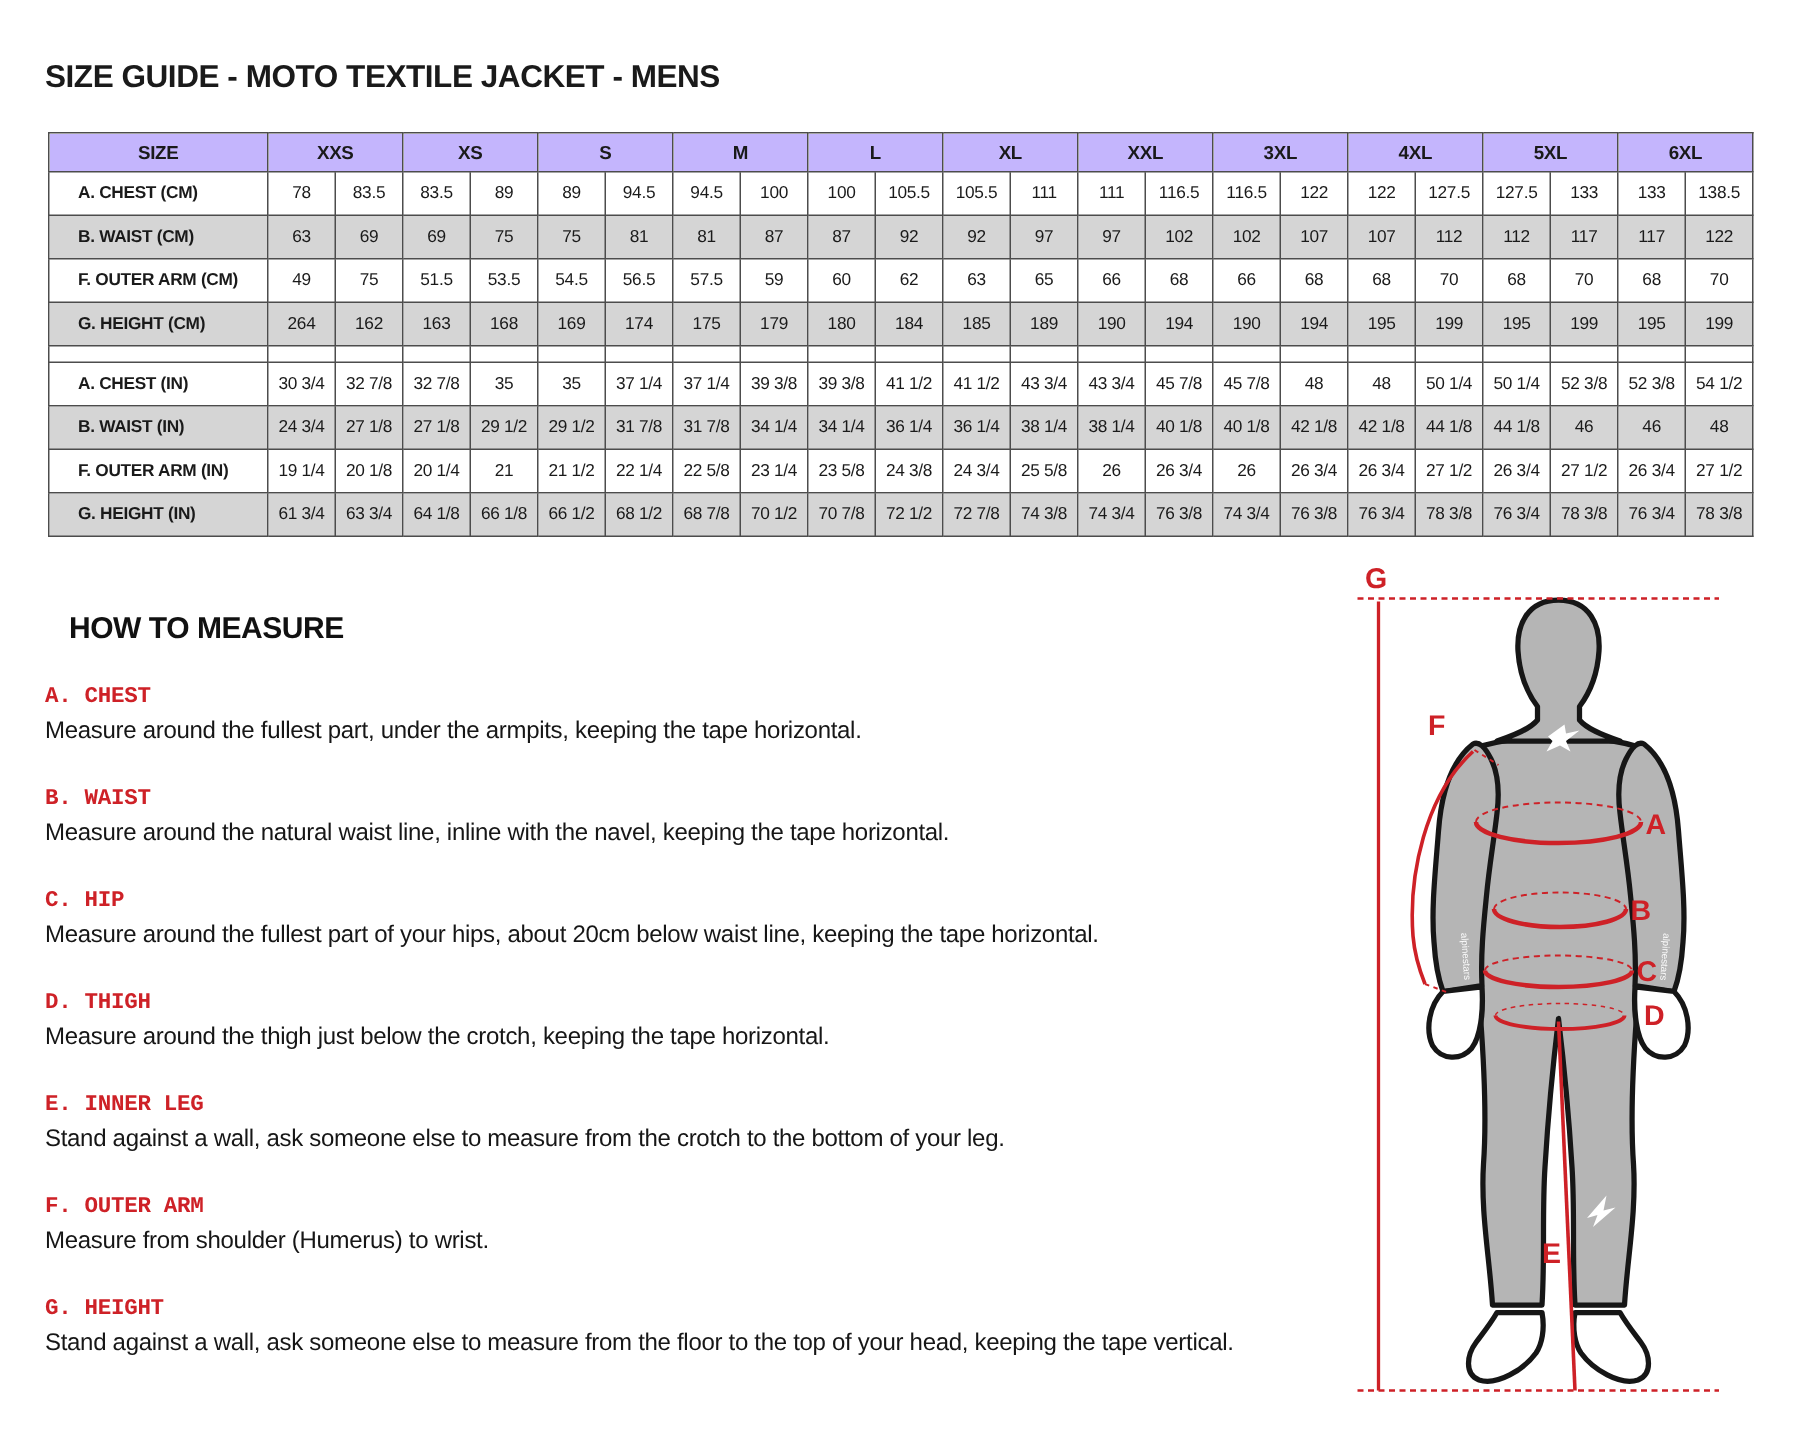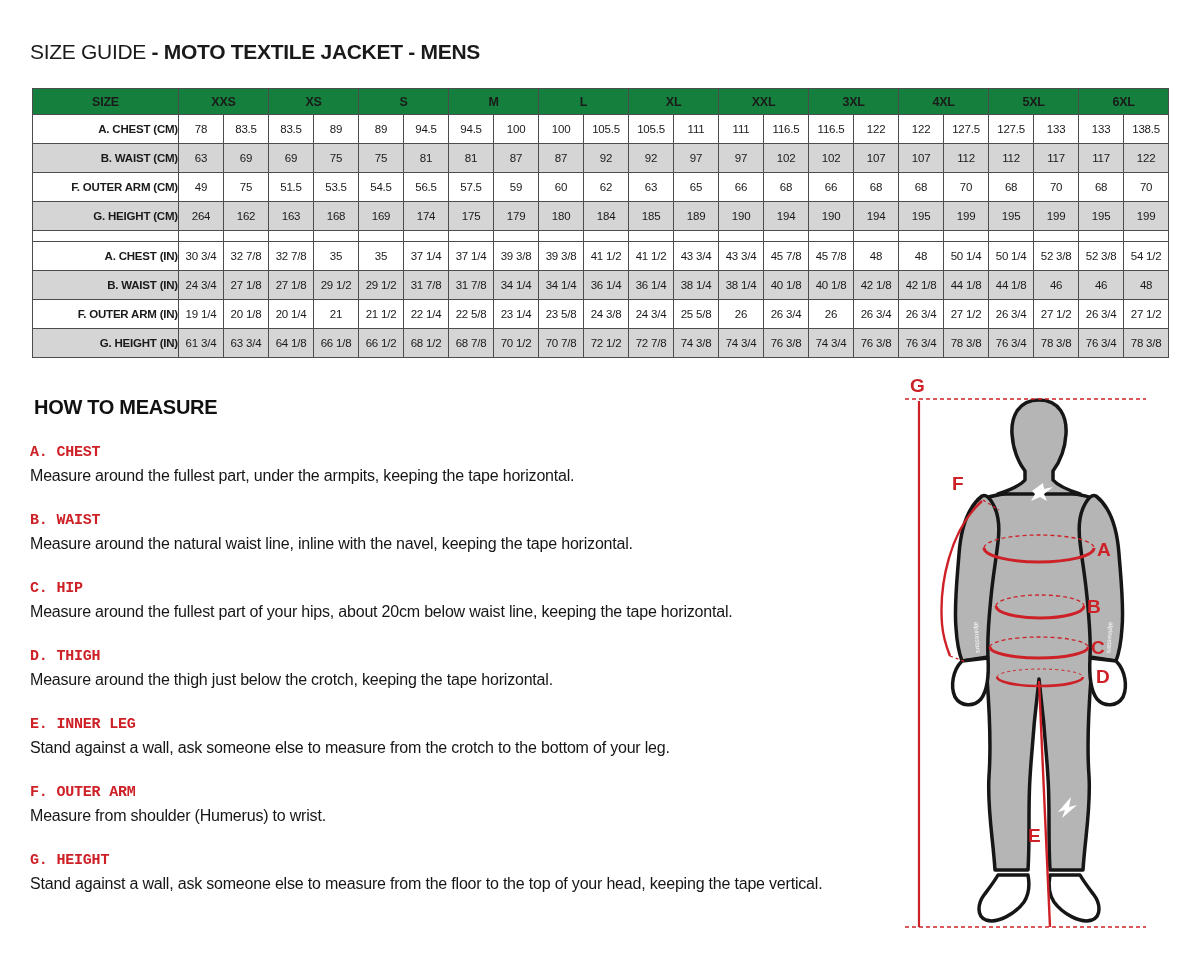--- a/index.html
+++ b/index.html
@@ -5,46 +5,46 @@
   html,body{margin:0;padding:0;}
   body{
     width:1200px;height:963px;position:relative;background:#ffffff;
     font-family:"Liberation Sans", sans-serif;color:#1a1a1a;overflow:hidden;
   }
   
   .page-title{
     position:absolute;left:30px;top:40px;font-size:21px;letter-spacing:-0.3px;
     white-space:nowrap;
   }
-  .page-title .t-regular{font-weight:400;}
+  .page-title .t-regular{font-weight:700;}
   .page-title .t-bold{font-weight:700;}
 
   
   table.size-table{
     position:absolute;left:32px;top:88px;width:1136px;
     border-collapse:collapse;table-layout:fixed;
   }
   .size-table th,.size-table td{
     border:1px solid #4c4c4c;text-align:center;padding:0;
     font-size:11.5px;letter-spacing:-0.2px;white-space:nowrap;overflow:hidden;
     height:28px;background:#ffffff;
   }
   .size-table thead th{
-    background:#15803d;font-weight:700;font-size:12.5px;height:25px;
+    background:#c4b5fd;font-weight:700;font-size:12.5px;height:25px;
   }
   .size-table td.rowlabel{
-    text-align:right;padding-left:0;font-weight:700;
+    text-align:left;padding-left:19px;font-weight:700;
   }
   .size-table tr.alt td{background:#d5d5d5;}
   .size-table tr.spacer td{height:10px;background:#ffffff;}
 
   
   .how-to{position:absolute;left:30px;top:392px;width:870px;}
   .how-to h2{
-    margin:4px;font-size:20px;font-weight:700;letter-spacing:-0.3px;color:#111;
+    margin:16px;font-size:20px;font-weight:700;letter-spacing:-0.3px;color:#111;
   }
   .measure-section{margin-top:25px;}
   .measure-section h3{
     margin:0 0 4px 0;font-size:15px;font-weight:700;color:#ce2127;letter-spacing:-0.2px;font-family:Liberation Mono, monospace;
   }
   .measure-section p{
     margin:0;font-size:16px;line-height:22px;color:#161616;letter-spacing:-0.2px;
   }
 
   

